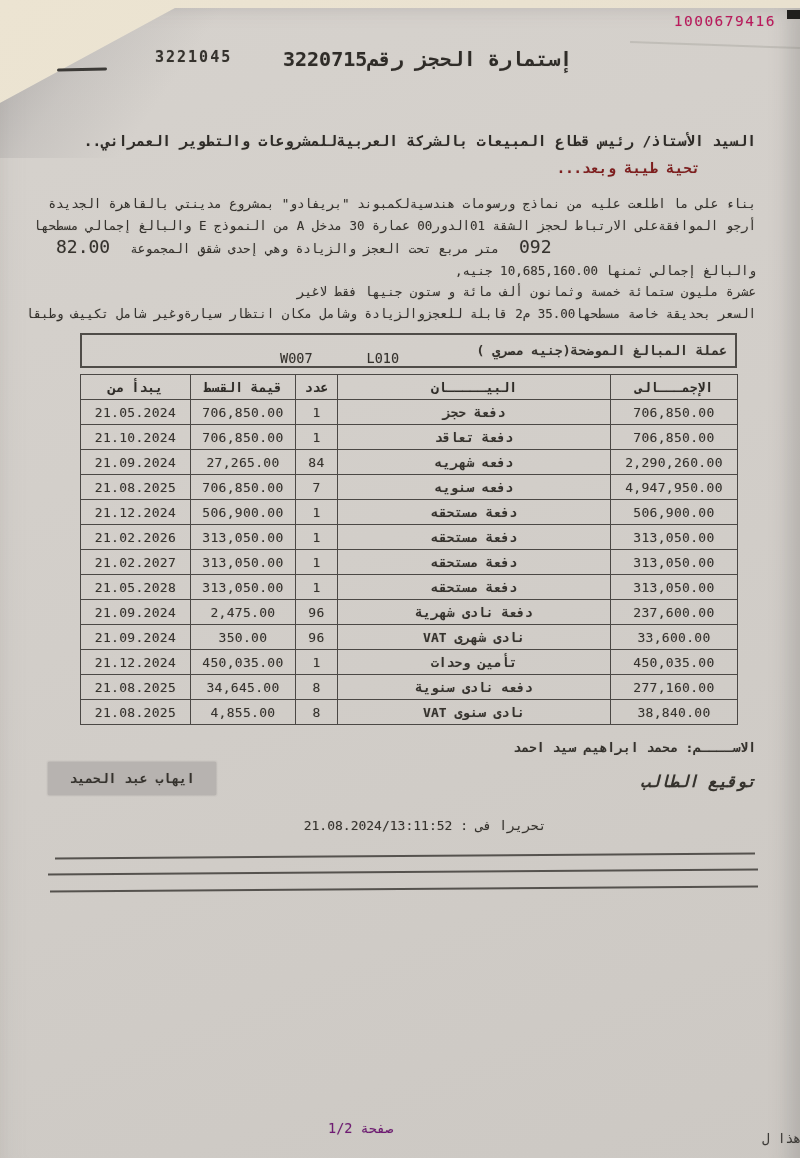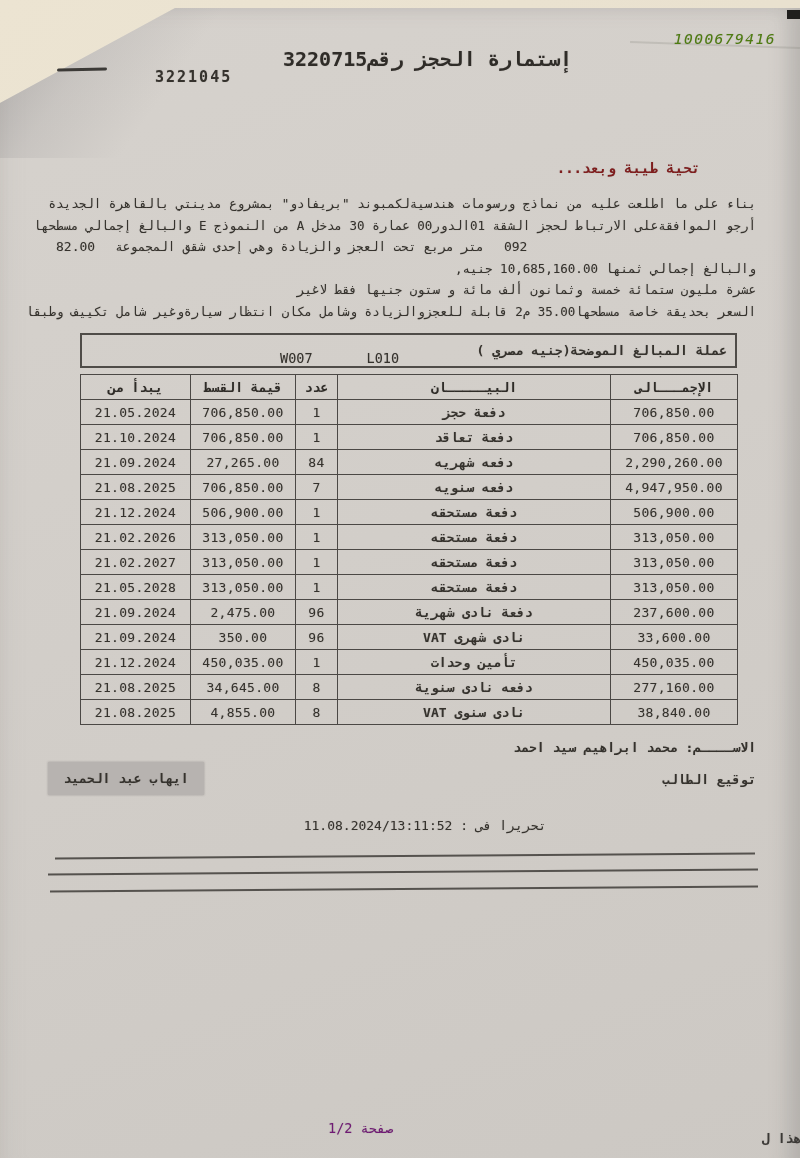--- a/index.html
+++ b/index.html
@@ -22,85 +22,86 @@
     pointer-events:none;
   }
   .crease{
     position:absolute;right:0;top:44px;width:170px;height:2px;
     background:rgba(125,121,116,.22);transform:rotate(2deg);pointer-events:none;
   }
   .sheet{position:absolute;inset:0;text-shadow:0 0 1px rgba(70,66,60,.30);}
   .abs{position:absolute;}
   .rtl{direction:rtl;unicode-bidi:plaintext;}
 
-  .ref-number{top:31px;right:24px;font-size:14.5px;letter-spacing:1.5px;color:#4d7c0f;font-style:italic;}
+  .ref-number{top:13px;right:24px;font-size:14.5px;letter-spacing:1.5px;color:#be185d;}
   .doc-title{top:47px;right:228px;font-size:20px;font-weight:bold;color:#2f2c28;}
-  .num2{top:68px;left:155px;font-size:15px;font-weight:bold;letter-spacing:2px;}
+  .num2{top:48px;left:155px;font-size:15px;font-weight:bold;letter-spacing:2px;}
   .dash-mark{left:57px;top:68px;width:50px;height:3px;background:#3c3a37;border-radius:2px;transform:rotate(-1.5deg);}
   .corner-mark{right:0;top:10px;width:13px;height:9px;background:#201f1d;}
 
   .salutation{top:133px;right:44px;font-size:14.5px;font-weight:bold;color:#2e2b27;}
   .greeting{top:160px;right:100px;font-size:14px;font-weight:bold;color:#7f1d1d;}
 
   .body-text{top:193px;left:56px;right:44px;font-size:12.5px;line-height:21.5px;}
   .body-line{direction:rtl;text-align:right;white-space:nowrap;}
   .line-area{display:flex;direction:ltr;gap:20px;align-items:baseline;}
-  .line-area .num{font-size:13px;}
+  .line-area .num{font-size:18px;}
 
   .pay-table{left:80px;top:333px;width:657px;}
   .tbl-band{
     box-sizing:border-box;width:657px;height:35px;border:2px solid #4f4c48;
     display:flex;direction:rtl;align-items:center;justify-content:flex-start;
     padding:0 8px;position:relative;font-size:13px;font-weight:bold;
   }
   .tbl-codes{position:absolute;left:198px;top:0;height:100%;display:flex;direction:ltr;gap:54px;align-items:flex-end;font-weight:normal;font-size:13.5px;}
   table.grid{border-collapse:collapse;width:657px;margin-top:6px;direction:rtl;table-layout:fixed;}
   table.grid th,table.grid td{
     border:1.5px solid #4b4845;padding:2px 4px;height:20px;
     font-size:13px;text-align:center;overflow:hidden;white-space:nowrap;
   }
   table.grid th{font-weight:bold;font-size:13px;color:#2f2c28;}
   td.c-total,td.c-installment,td.c-start_date,td.c-count{font-family:"DejaVu Sans Mono",monospace;letter-spacing:.3px;}
   td.c-description{font-weight:bold;font-size:12.5px;direction:rtl;}
 
   .name-line{top:740px;right:44px;font-size:13px;font-weight:bold;}
-  .applicant-label{top:772px;right:44px;font-size:13px;font-weight:bold;}
+  .applicant-label{top:772px;right:44px;font-size:16px;font-weight:bold;font-style:italic;}
   .employee-row{top:762px;left:48px;display:flex;direction:ltr;align-items:center;}
   .employee-highlight{
-    box-sizing:border-box;width:156px;height:33px;background:#b7b3b0;
+    box-sizing:border-box;width:168px;height:33px;background:#b7b3b0;
     display:flex;align-items:center;justify-content:center;
     font-size:13px;font-weight:bold;direction:rtl;box-shadow:0 0 2px rgba(90,87,84,.4);
   }
   .employee-label{margin-left:5px;font-size:13px;font-weight:bold;direction:rtl;line-height:33px;}
   .issued-line{top:818px;left:295px;width:260px;text-align:center;font-size:13px;direction:rtl;}
   .issued-line .ts{direction:ltr;unicode-bidi:embed;}
 
   .rule{position:absolute;height:2px;background:#55524e;transform:rotate(-0.4deg);}
   .rule1{top:855px;left:55px;width:700px;}
   .rule2{top:871px;left:48px;width:710px;}
   .rule3{top:888px;left:50px;width:708px;}
 
   .footer-page{top:1120px;left:328px;font-size:13.5px;color:#701a75;direction:rtl;}
-  .footer-corner{top:1131px;left:762px;font-size:13px;color:#3b3936;font-weight:bold;white-space:nowrap;text-align:right;}
+  .footer-corner{top:1131px;left:762px;font-size:13px;color:#3b3936;font-weight:normal;white-space:nowrap;text-align:right;}
 </style>
 </head>
 <body>
 
 <div class="paper"></div>
 <div class="corner-shade"></div>
 <div class="crease"></div>
 
 <div class="sheet">
 
   <div class="abs ref-number">1000679416</div>
   <div class="abs corner-mark"></div>
   <div class="abs doc-title rtl">إستمارة الحجز رقم3220715</div>
   <div class="abs num2">3221045</div>
   <div class="abs dash-mark"></div>
 
+  <div class="abs salutation rtl">السيد الأستاذ/ رئيس قطاع المبيعات بالشركة العربيةللمشروعات والتطوير العمراني..</div>
   <div class="abs greeting rtl">تحية طيبة وبعد...</div>
 
   <div class="abs body-text">
     <div class="body-line">بناء على ما اطلعت عليه من نماذج ورسومات هندسيةلكمبوند "بريفادو" بمشروع مدينتي بالقاهرة الجديدة</div>
     <div class="body-line">أرجو الموافقةعلى الارتباط لحجز الشقة 01الدور00 عمارة 30 مدخل A من النموذج E والبالغ إجمالي مسطحها</div>
     <div class="line-area">
       <span class="num">82.00</span>
       <span class="rtl">متر مربع تحت العجز والزيادة وهي إحدى شقق المجموعة</span>
       <span class="num">092</span>
     </div>
@@ -232,21 +233,21 @@
 
   <div class="abs name-line rtl">الاســــم: محمد ابراهيم سيد احمد</div>
   <div class="abs applicant-label rtl">توقيع الطالب</div>
 
   <div class="abs employee-row">
     <span class="employee-highlight">ايهاب عبد الحميد</span>
   </div>
 
   <div class="abs issued-line">
     <span>تحريرا فى :</span>
-    <span class="ts">11.08.2024/13:11:52</span>
+    <span class="ts">21.08.2024/13:11:52</span>
   </div>
 
   <div class="rule rule1"></div>
   <div class="rule rule2"></div>
   <div class="rule rule3"></div>
 
   <div class="abs footer-page">صفحة 1/2</div>
   <div class="abs footer-corner rtl">هذا ل</div>
 
 </div>

